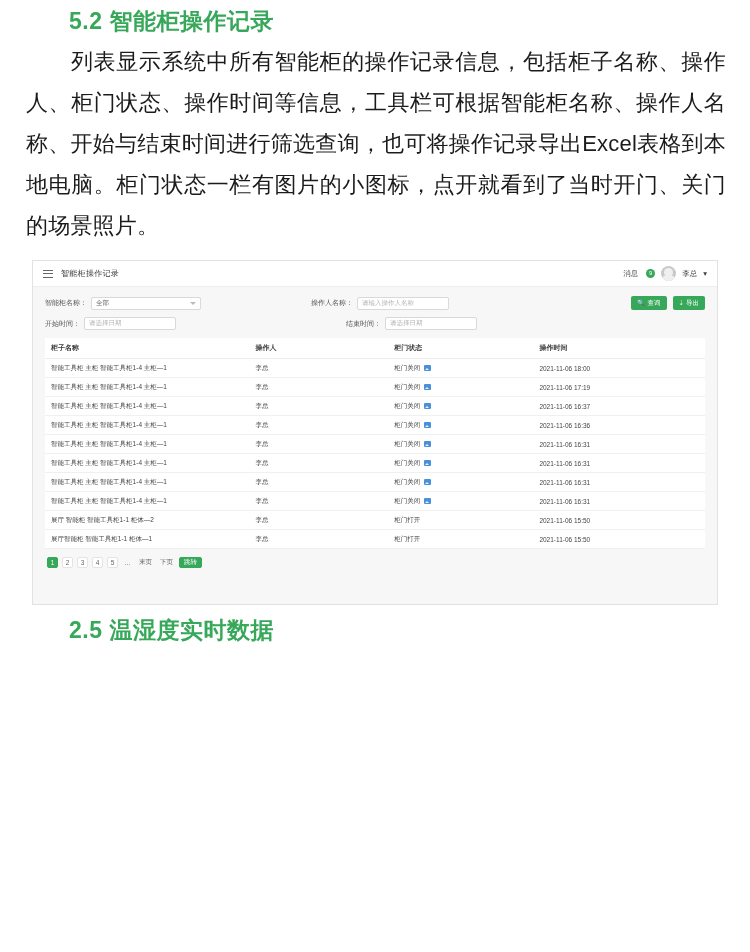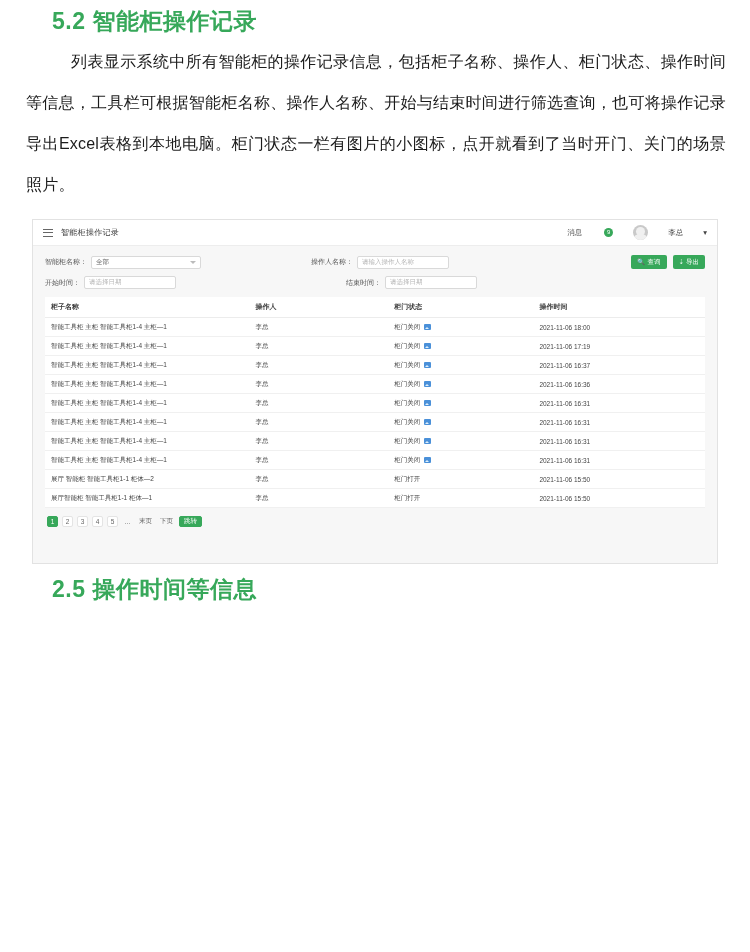--- a/index.html
+++ b/index.html
@@ -19,27 +19,27 @@
     width: 750px;
     height: 952px;
     box-sizing: border-box;
     padding: 0 14px;
   }
   .section-heading {
     color: #f0a928;
     font-size: 23px;
     font-weight: bold;
     letter-spacing: 0.5px;
-    margin: 6px 0 4px 38px;
+    margin: 6px 0 4px 55px;
   }
   .section-heading.green {
     color: #37a85a;
   }
   .body-text {
-    font-size: 16px;
+    font-size: 22px;
     line-height: 41px;
     letter-spacing: 0.2px;
     text-indent: 45px;
     margin: 0 10px 0 12px;
     text-align: justify;
     color: #1b1b1b;
   }
 
   
   .figure {
@@ -80,21 +80,21 @@
   .hamburger span:nth-child(3) { top: 7px; }
   .fig-title {
     font-size: 8px;
     color: #3c3c3c;
     letter-spacing: 0.3px;
   }
   .fig-topbar-right {
     margin-left: auto;
     display: flex;
     align-items: center;
-    gap: 20px;
+    gap: 6px;
   }
   .msg-label {
     font-size: 7.5px;
     color: #555;
   }
   .msg-dot {
     display: inline-block;
     width: 9px;
     height: 9px;
     border-radius: 50%;
@@ -449,17 +449,17 @@
         <span class="pg plain">末页</span>
         <span class="pg plain">下页</span>
         <span class="pg pg-jump">跳转</span>
       </div>
 
     </div>
   </div>
 
   <h2 class="section-heading green">
     <span>2.5</span>
-    <span>操作时间等信息</span>
+    <span>温湿度实时数据</span>
   </h2>
 
 
 </div>
 
 </body></html>

